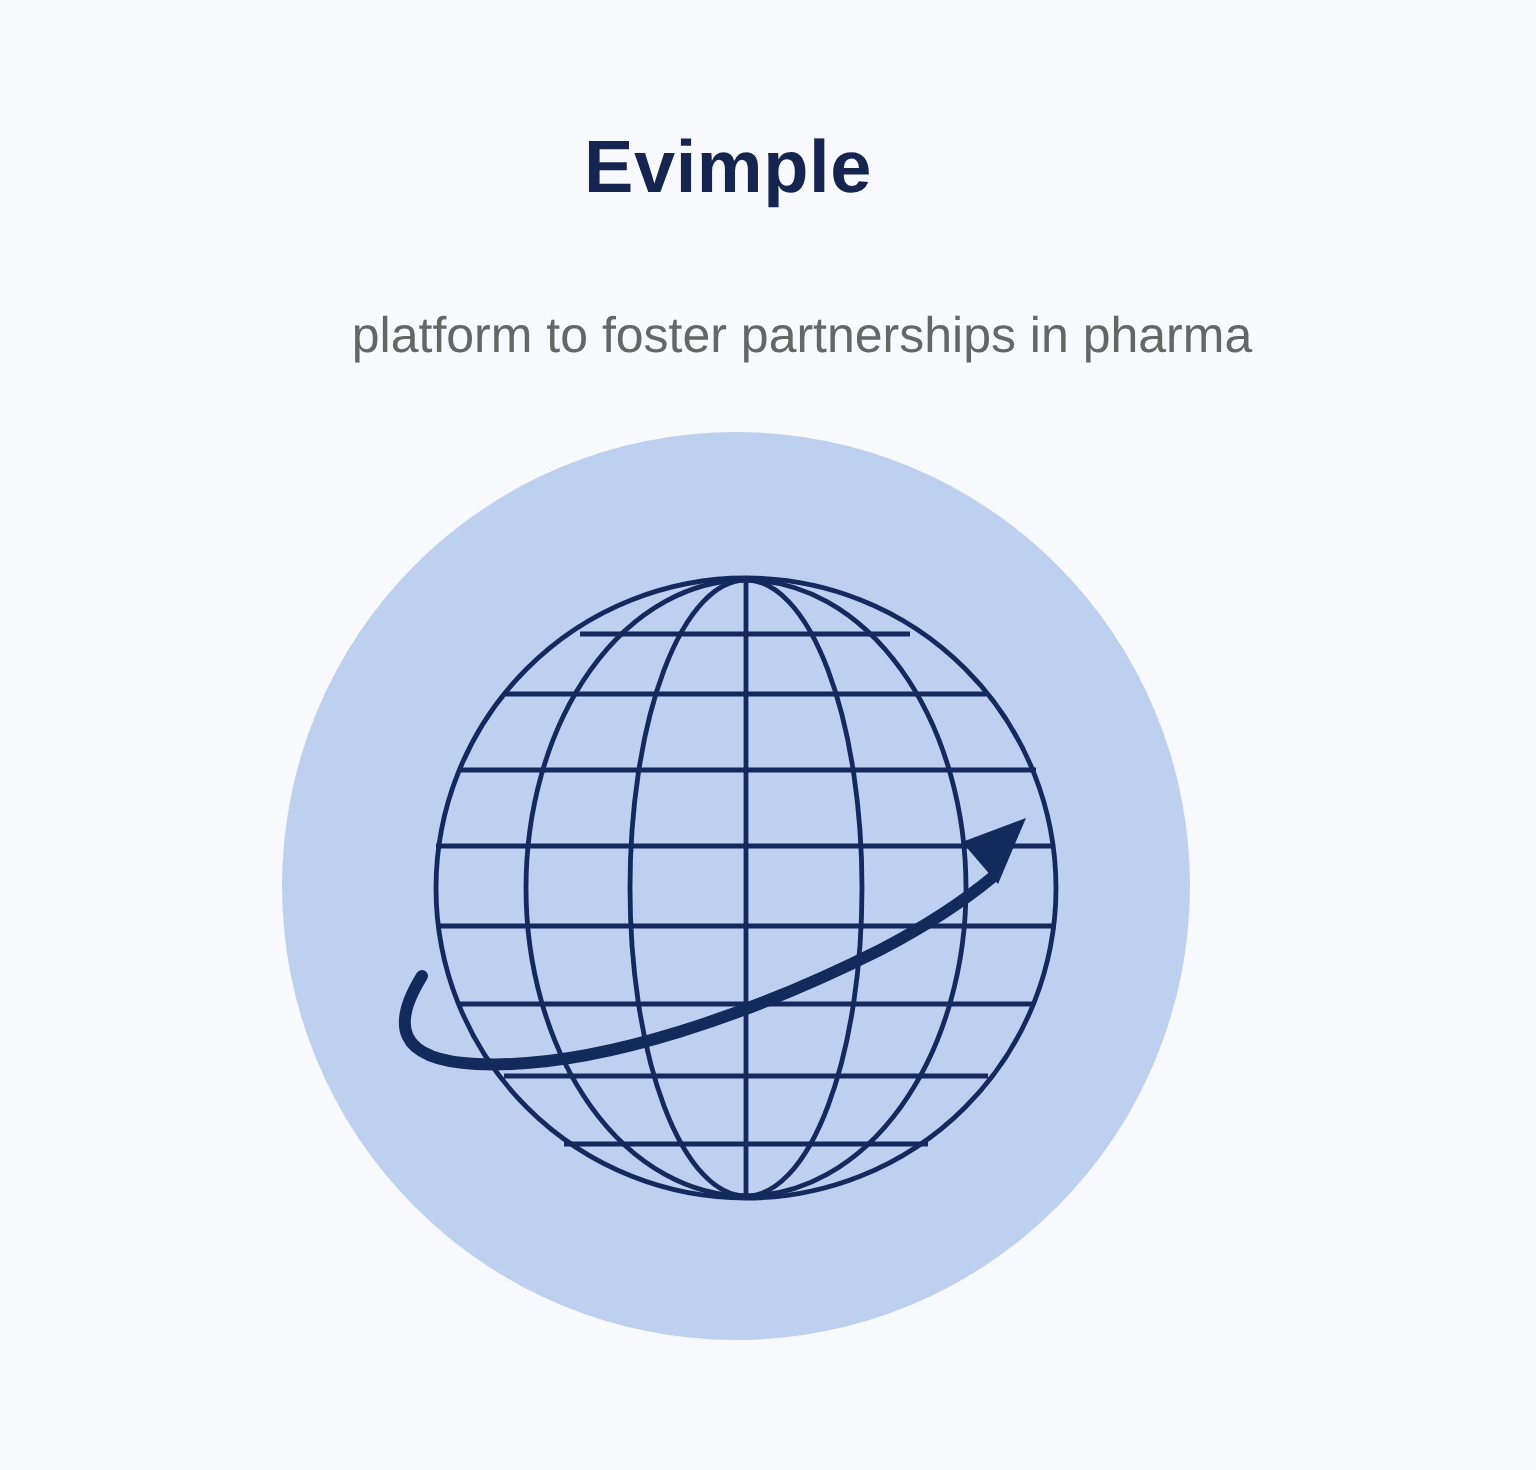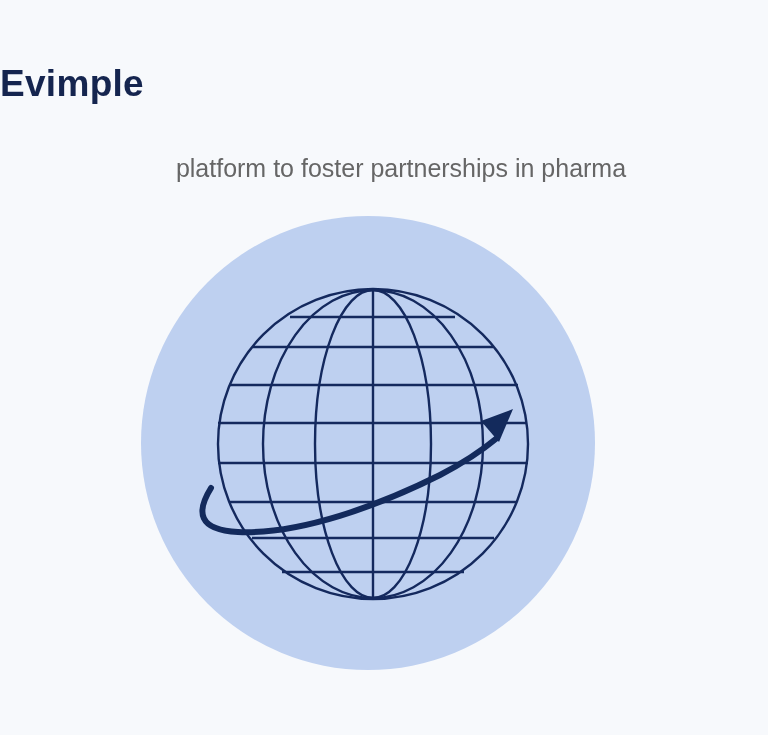--- a/index.html
+++ b/index.html
@@ -13,21 +13,21 @@
     .page {
       position: relative;
       width: 768px;
       height: 735px;
     }
     .title {
       position: absolute;
       left: 0;
       width: 728px;
       top: 63px;
-      text-align: left;
+      text-align: center;
       font-family: "Liberation Sans", sans-serif;
       font-weight: bold;
       font-size: 37px;
       letter-spacing: 0.3px;
       margin: 0;
     }
     .subtitle {
       position: absolute;
       left: 0;
       width: 802px;

